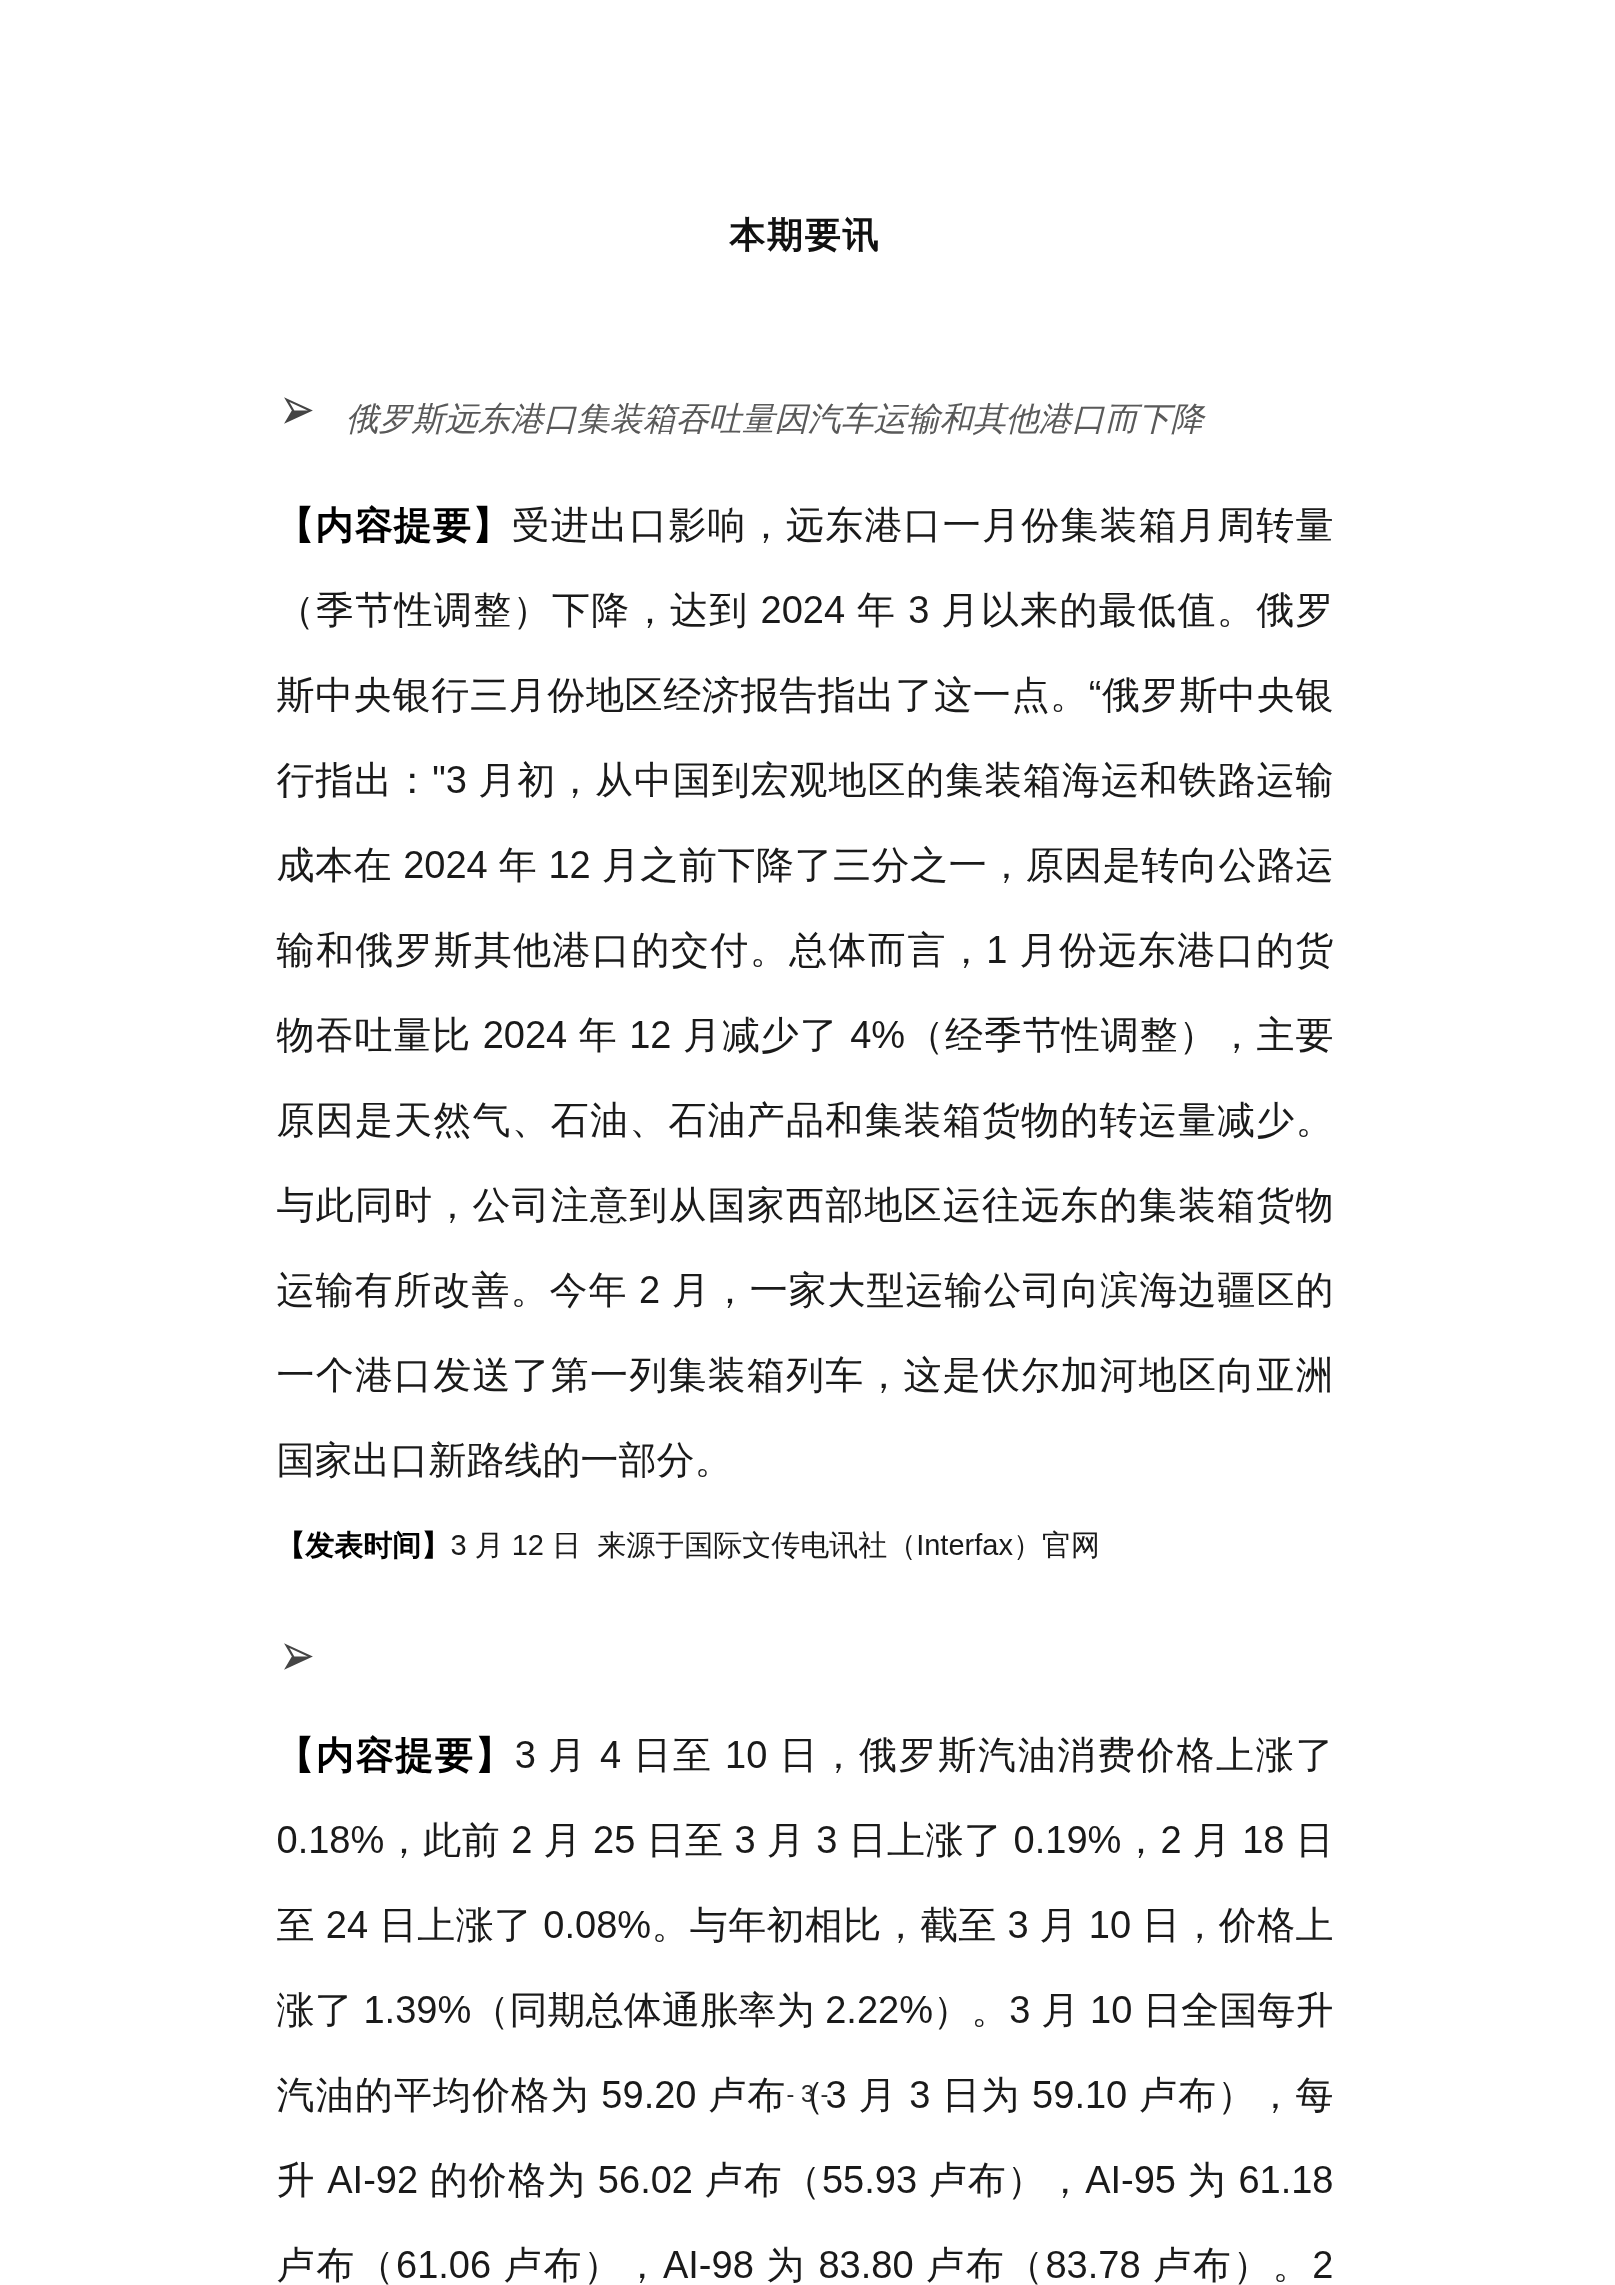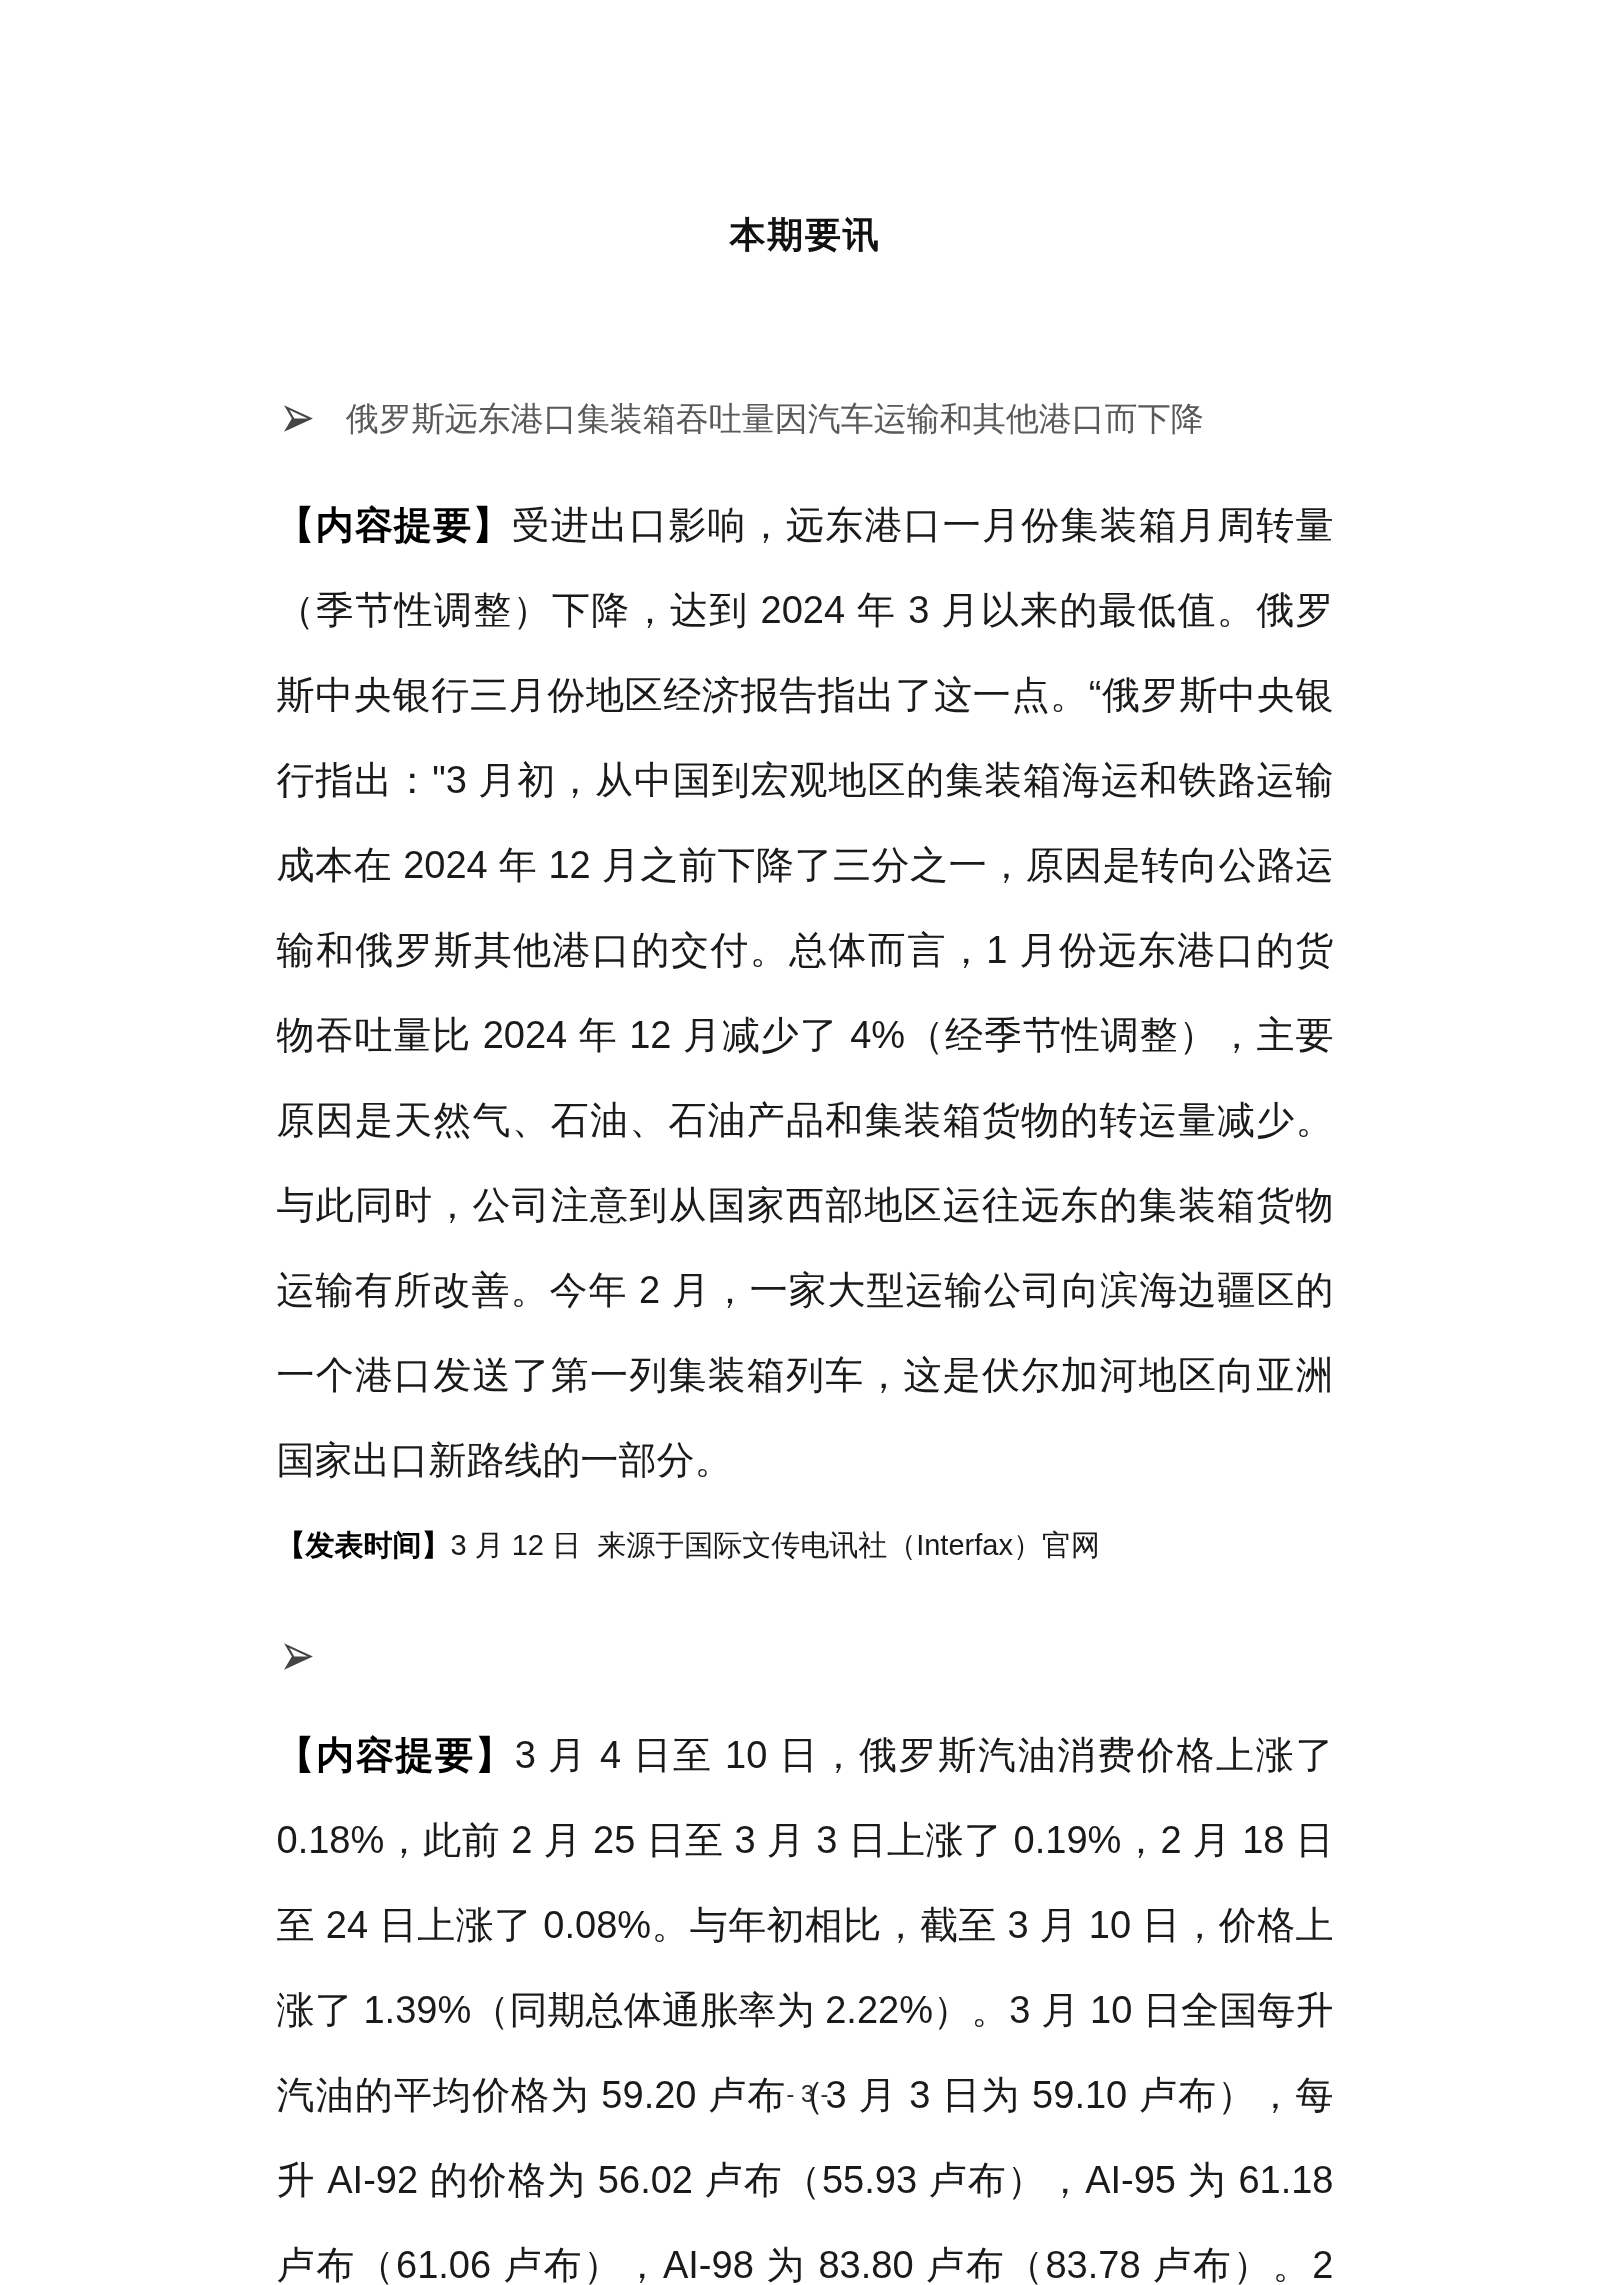--- a/index.html
+++ b/index.html
@@ -25,23 +25,23 @@
     padding-top: 212px;
     font-size: 36px;
     line-height: 45px;
     font-weight: 700;
     text-align: center;
     color: #111111;
     letter-spacing: 1.8px;
   }
   .section-heading-row {
     display: flex;
-    align-items: center;
     margin-top: 139px;
     padding-left: 7.2px;
+    font-style: italic;
   }
   .section2 .section-heading-row {
     margin-top: 54px;
   }
   .bullet {
     flex: 0 0 auto;
     width: 29px;
     height: 29px;
     margin-right: 33px;
     display: inline-flex;

